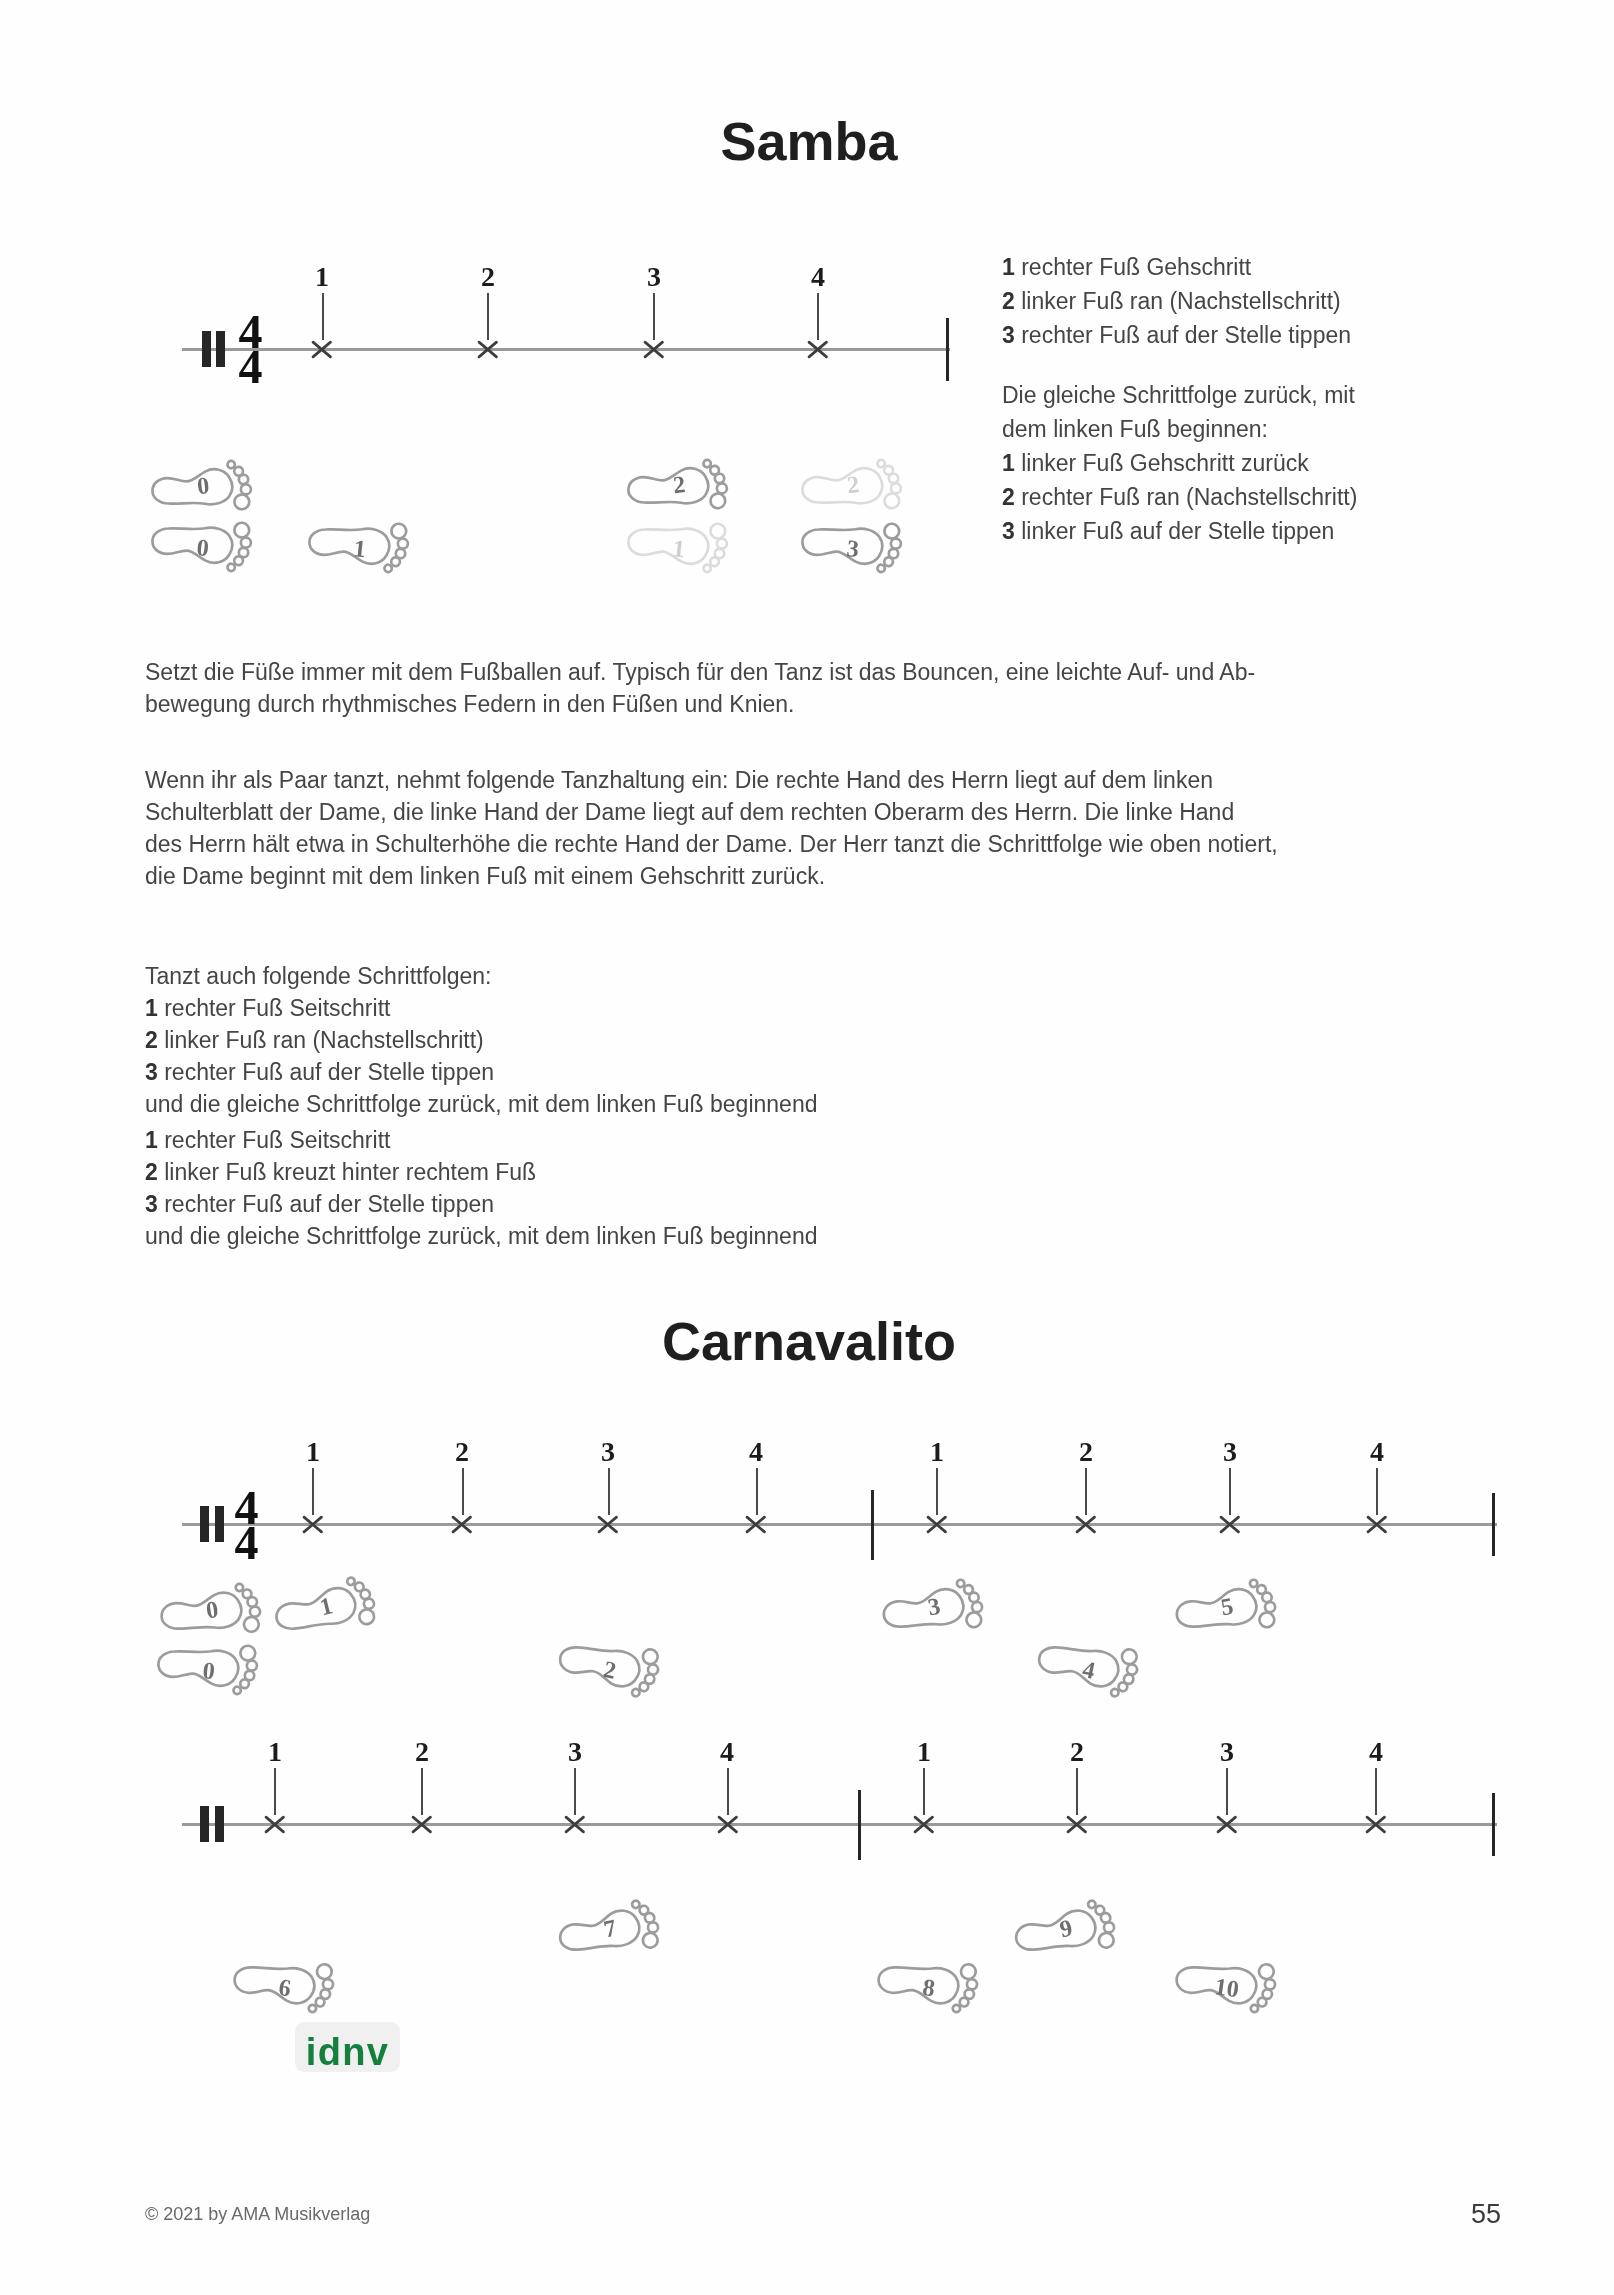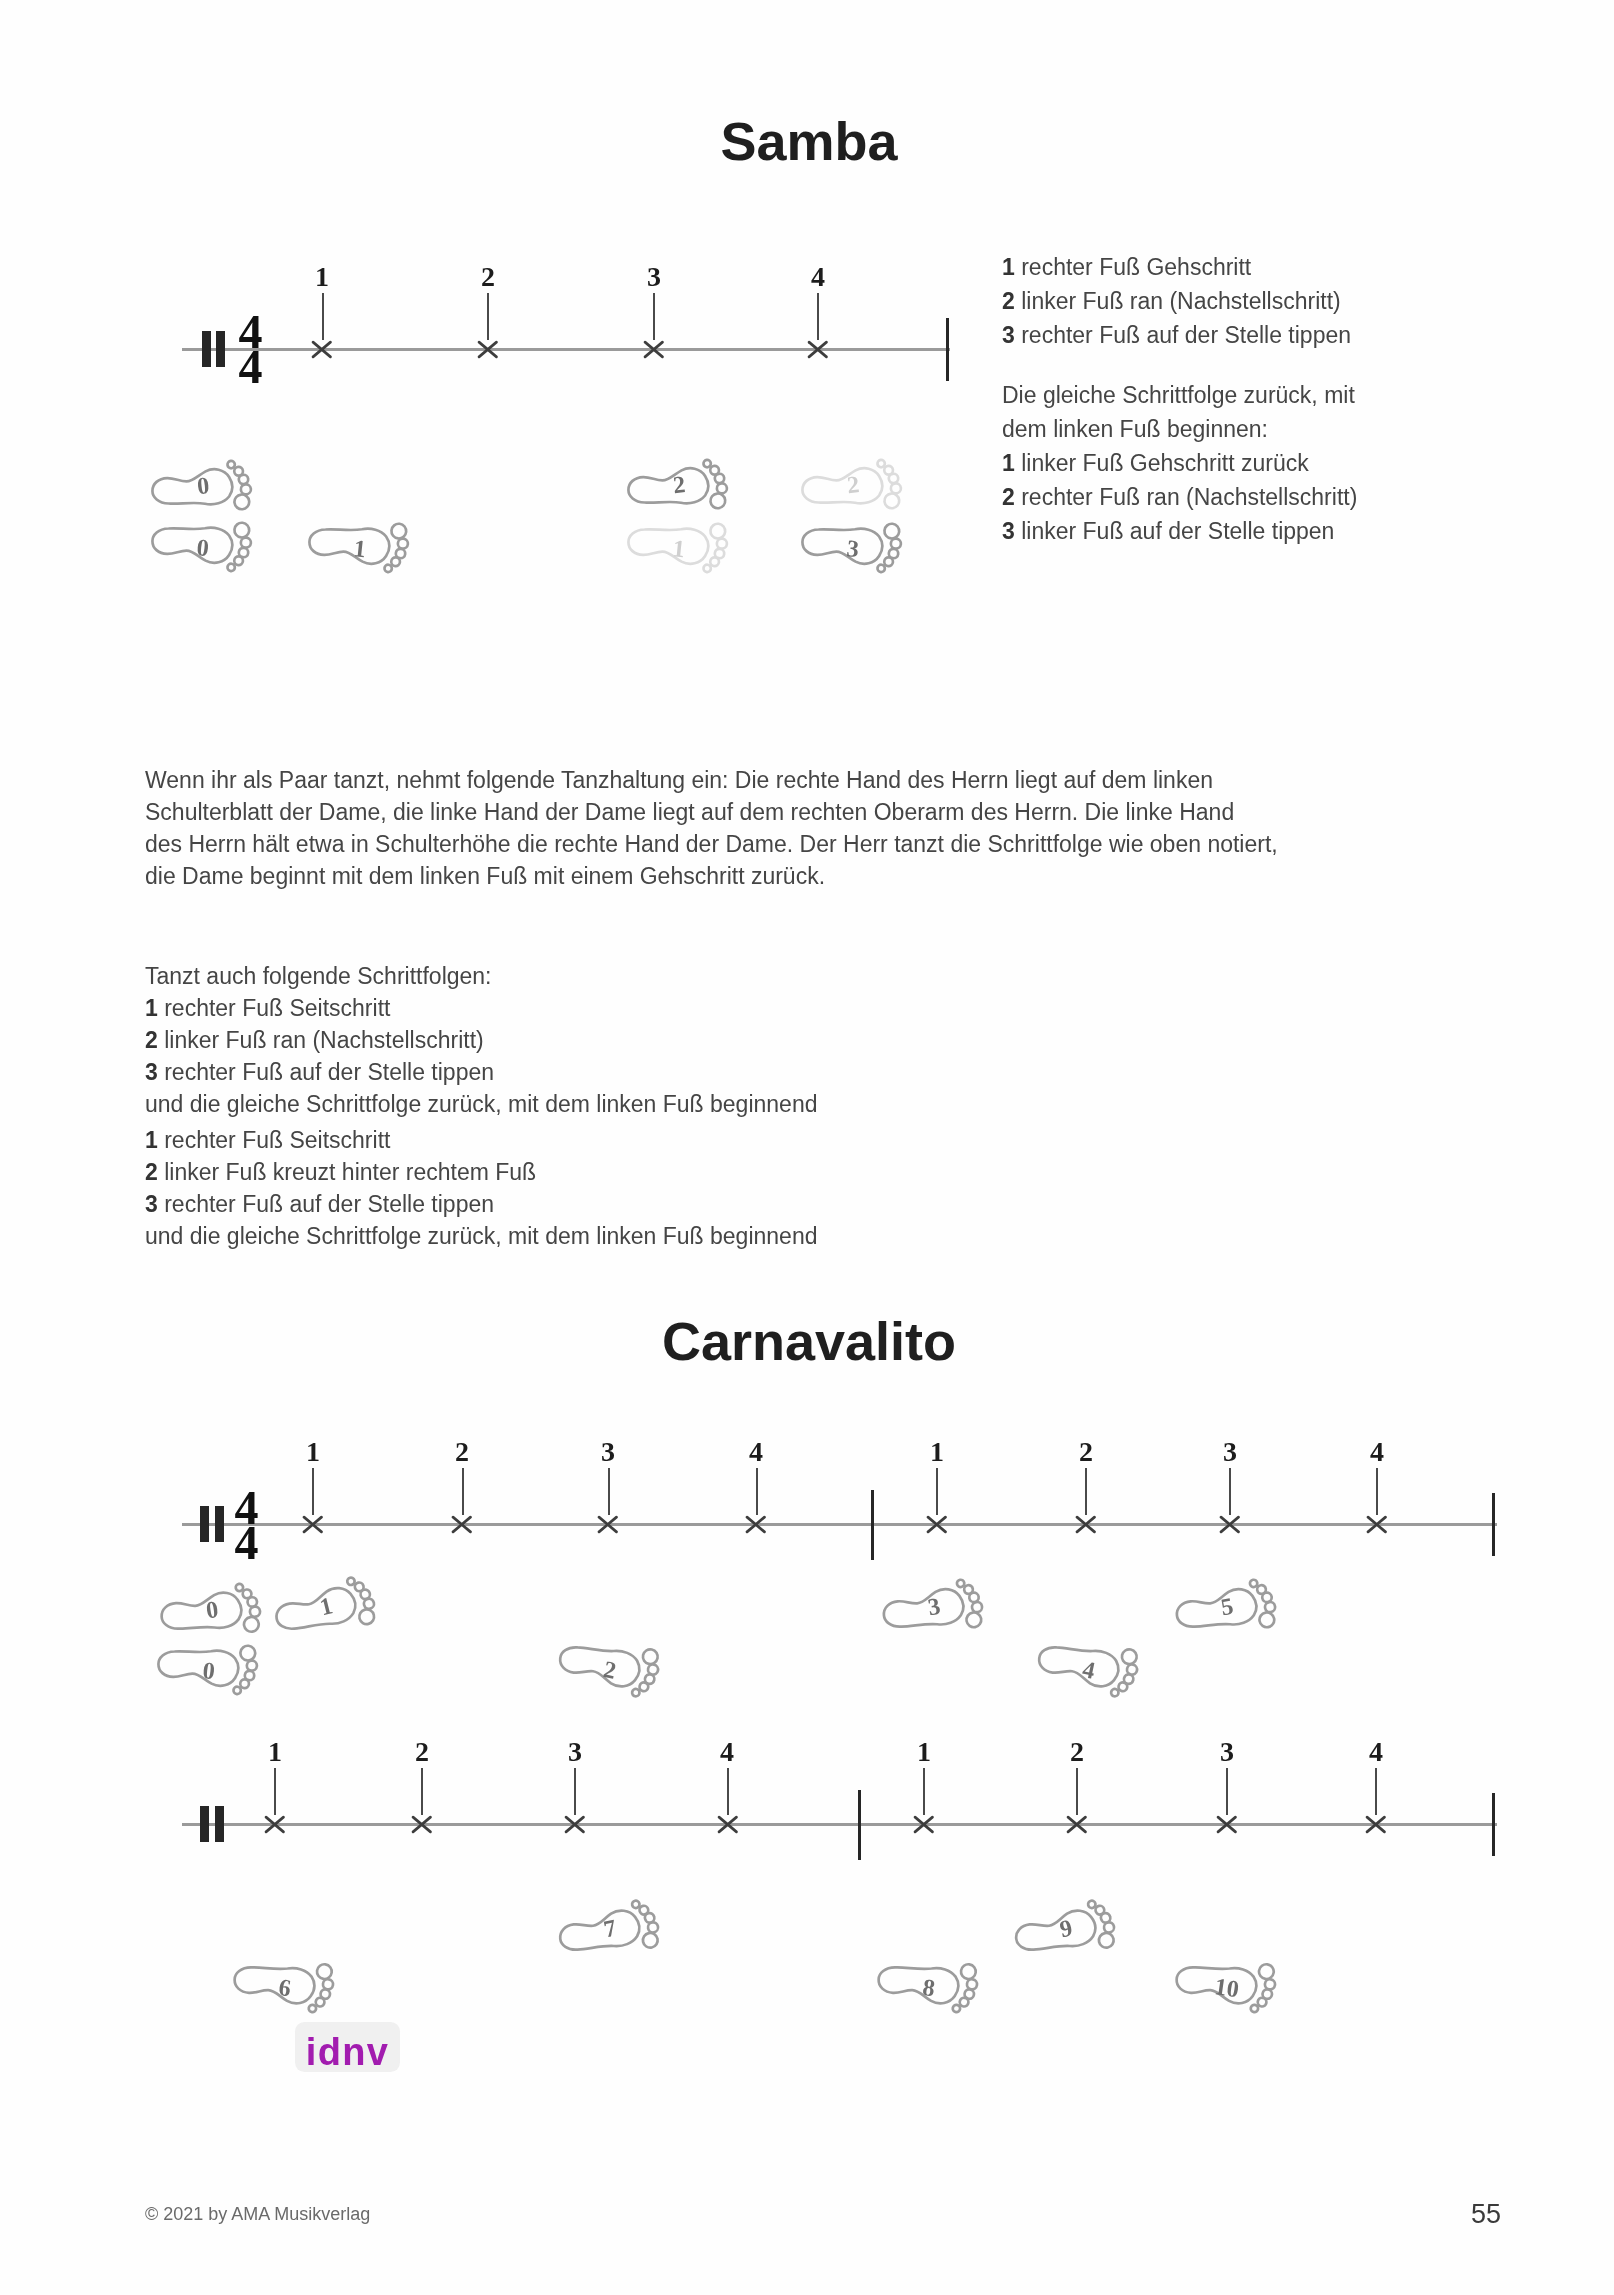--- a/index.html
+++ b/index.html
@@ -23,21 +23,21 @@
   .xnote line{stroke:#3d3d3d;stroke-width:4;stroke-linecap:round;}
   .foot{position:absolute;width:108px;height:67px;transform-origin:center;z-index:1;}
   .foot svg{overflow:visible;}
   .foot path,.foot circle{fill:none;stroke:#9c9c9c;stroke-width:4;stroke-linejoin:round;}
   .foot text{font-family:"Liberation Serif","DejaVu Serif",serif;font-weight:700;
              font-size:36px;fill:#6e6e6e;text-anchor:middle;}
   .foot.faint path,.foot.faint circle{stroke:#dcdcdc;}
   .foot.faint text{fill:#cfcfcf;}
   .watermark{position:absolute;left:295px;top:2022px;width:105px;height:50px;background:#f0f0f0;
              border-radius:9.4px;display:flex;align-items:center;justify-content:center;z-index:1;}
-  .watermark span{font-size:38px;font-weight:700;color:#a21caf;letter-spacing:1.3px;
+  .watermark span{font-size:38px;font-weight:700;color:#15803d;letter-spacing:1.3px;
                   font-family:"Liberation Sans",sans-serif;margin-top:10px;}
   .footer-copy{position:absolute;left:145px;top:2204px;font-size:18px;color:#6a6a6a;z-index:2;}
   .page-num{position:absolute;left:1440px;top:2199px;width:61px;text-align:right;
             font-size:27px;color:#3a3a3a;z-index:2;}
 </style>
 </head>
 <body>
 
 <div id="page">
 
@@ -53,20 +53,24 @@
         <div>Die gleiche Schrittfolge zurück, mit</div>
         <div>dem linken Fuß beginnen:</div>
       </div>
     <div>
         <div><b>1</b> linker Fuß Gehschritt zurück</div>
         <div><b>2</b> rechter Fuß ran (Nachstellschritt)</div>
         <div><b>3</b> linker Fuß auf der Stelle tippen</div>
       </div>
   </div>
 
+  <div class="textblock" style="left:145px;top:656px">
+      <div>Setzt die Füße immer mit dem Fußballen auf. Typisch für den Tanz ist das Bouncen, eine leichte Auf- und Ab-</div>
+      <div>bewegung durch rhythmisches Federn in den Füßen und Knien.</div>
+    </div>
 
   <div class="textblock" style="left:145px;top:764px">
       <div>Wenn ihr als Paar tanzt, nehmt folgende Tanzhaltung ein: Die rechte Hand des Herrn liegt auf dem linken</div>
       <div>Schulterblatt der Dame, die linke Hand der Dame liegt auf dem rechten Oberarm des Herrn. Die linke Hand</div>
       <div>des Herrn hält etwa in Schulterhöhe die rechte Hand der Dame. Der Herr tanzt die Schrittfolge wie oben notiert,</div>
       <div>die Dame beginnt mit dem linken Fuß mit einem Gehschritt zurück.</div>
     </div>
 
   <div class="textblock" style="left:145px;top:960px">
     <div>Tanzt auch folgende Schrittfolgen:</div>

